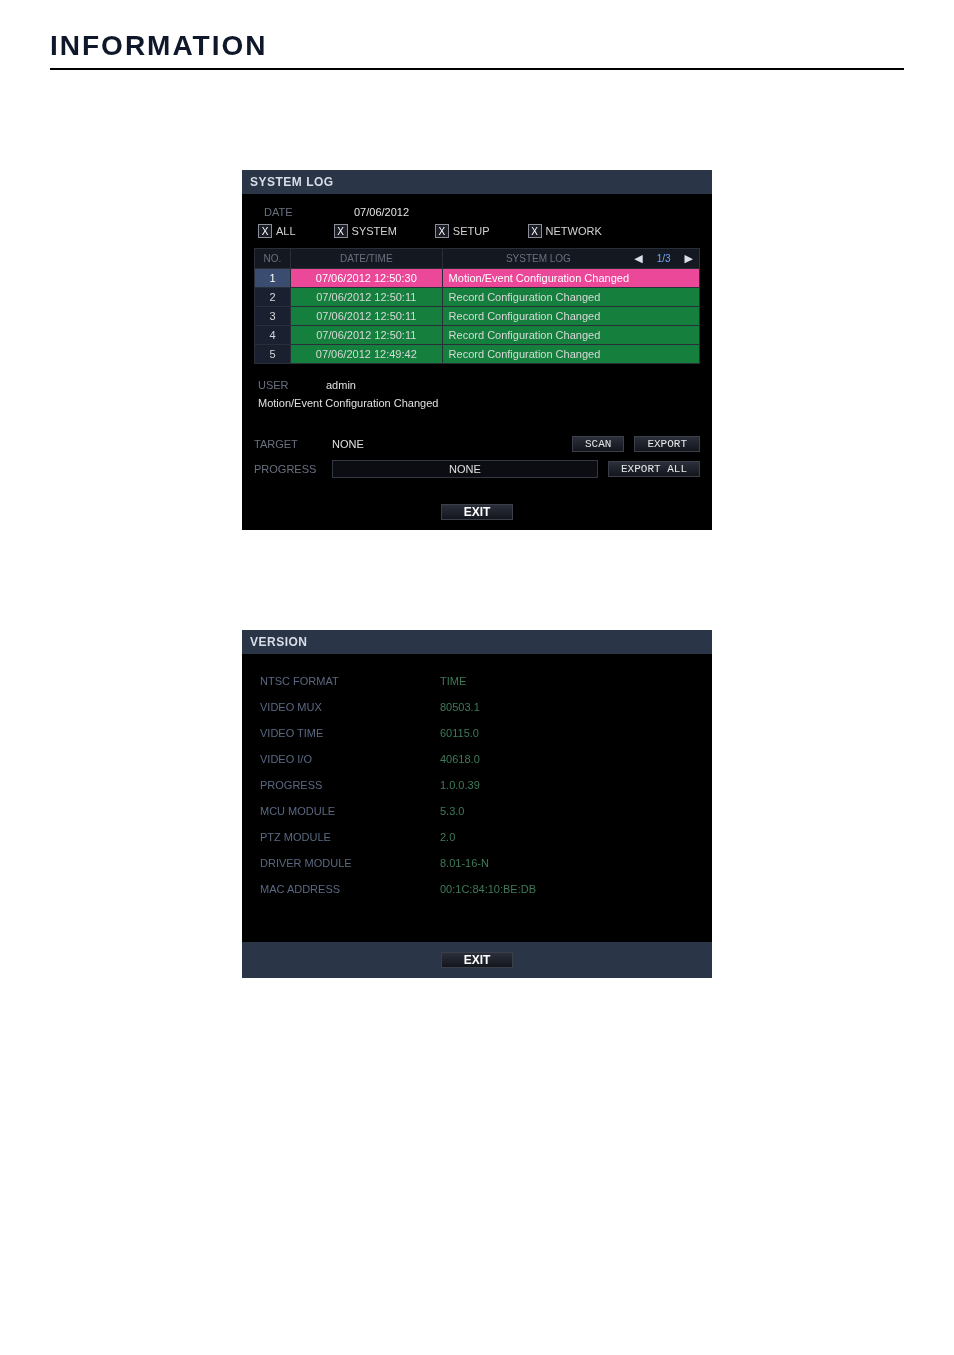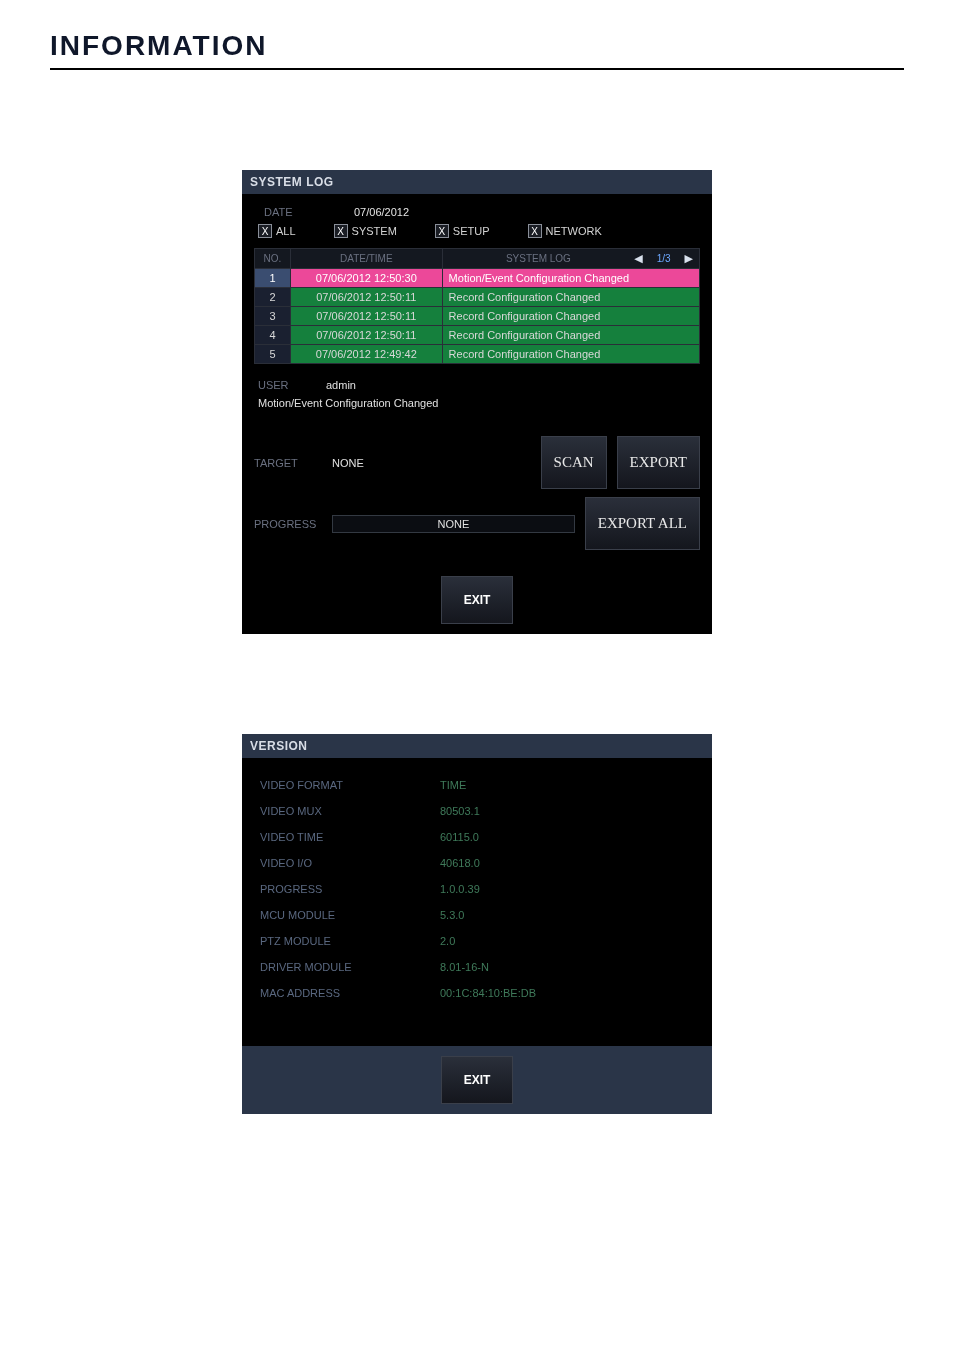--- a/index.html
+++ b/index.html
@@ -95,31 +95,31 @@
   .progress-row .k { color:#6a7080; width: 68px; }
   .progress-bar {
     flex:1; height:18px; border:1px solid #333942;
     display:flex; align-items:center; justify-content:center;
     color:#e0e0e0; font-size:11px; background:#0b0d12;
   }
   .btn-dark {
     background: linear-gradient(#2a2f3a,#14161d);
     border: 1px solid #3a3f4a;
     color: #e8e8e8;
-    font-size: 15px;
-    padding: 17px 12px;
+    font-size: 11px;
+    padding: 1px 12px;
     cursor: pointer;
-    font-family: Liberation Serif, serif;
+    font-family: Liberation Mono, monospace;
   }
   .btn-exit {
     background: linear-gradient(#2a2f3a,#14161d);
     border: 1px solid #3a3f4a;
     color: #fff;
     font-size: 12px;
-    padding: 16px 22px;
+    padding: 0 22px;
     cursor: pointer;
     font-family: inherit;
     font-weight: bold;
   }
   
   .ver-list { padding: 14px 18px 40px 18px; }
   .ver-row { display:flex; padding: 7px 0; }
   .ver-row .vk { color:#5a6880; width: 180px; font-size: 11px; }
   .ver-row .vv { color:#3f7a5a; font-size: 11px; }
 </style>
@@ -223,21 +223,21 @@
   </div>
   <div class="dialog-footer" style="background:#000;">
     <button class="btn-exit">EXIT</button>
   </div>
 </div>
 
 <div class="dialog" style="margin-bottom:40px;">
   <div class="dialog-title">VERSION</div>
   <div class="ver-list" id="ver-list">
       <div class="ver-row">
-        <span class="vk">VIDEO FORMAT</span>
+        <span class="vk">NTSC FORMAT</span>
         <span class="vv">TIME</span>
       </div>
       <div class="ver-row">
         <span class="vk">VIDEO MUX</span>
         <span class="vv">80503.1</span>
       </div>
       <div class="ver-row">
         <span class="vk">VIDEO TIME</span>
         <span class="vv">60115.0</span>
       </div>

